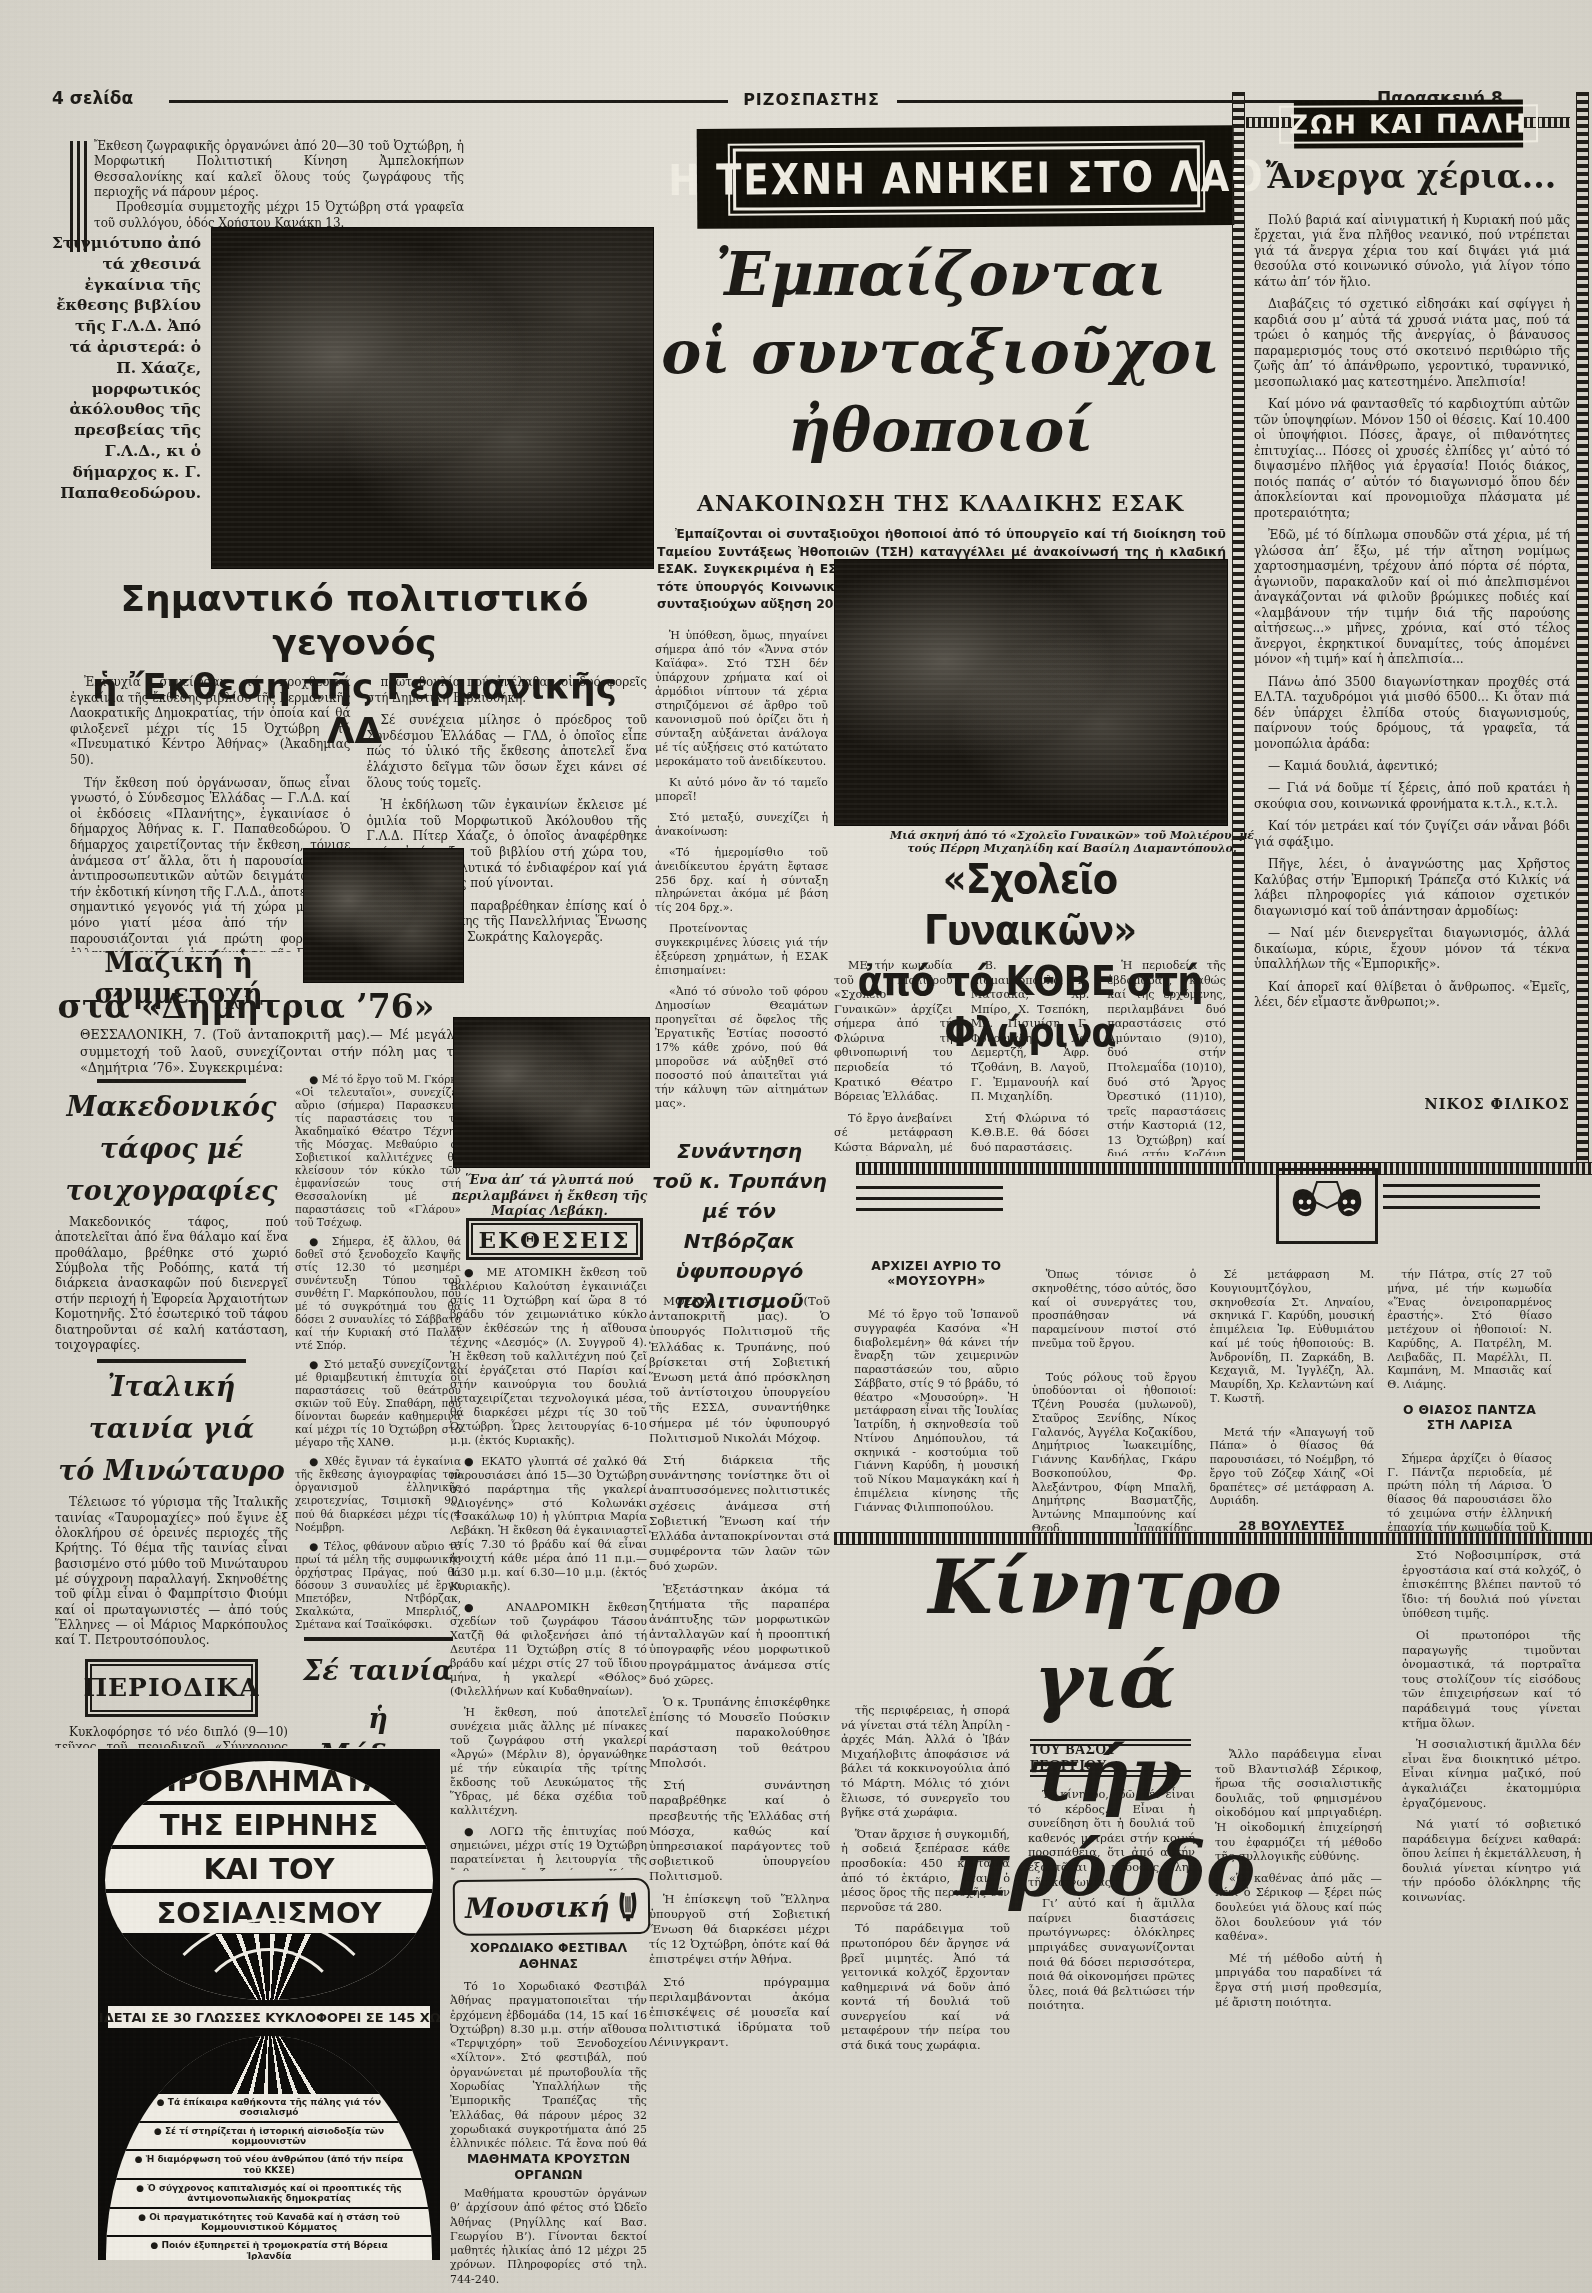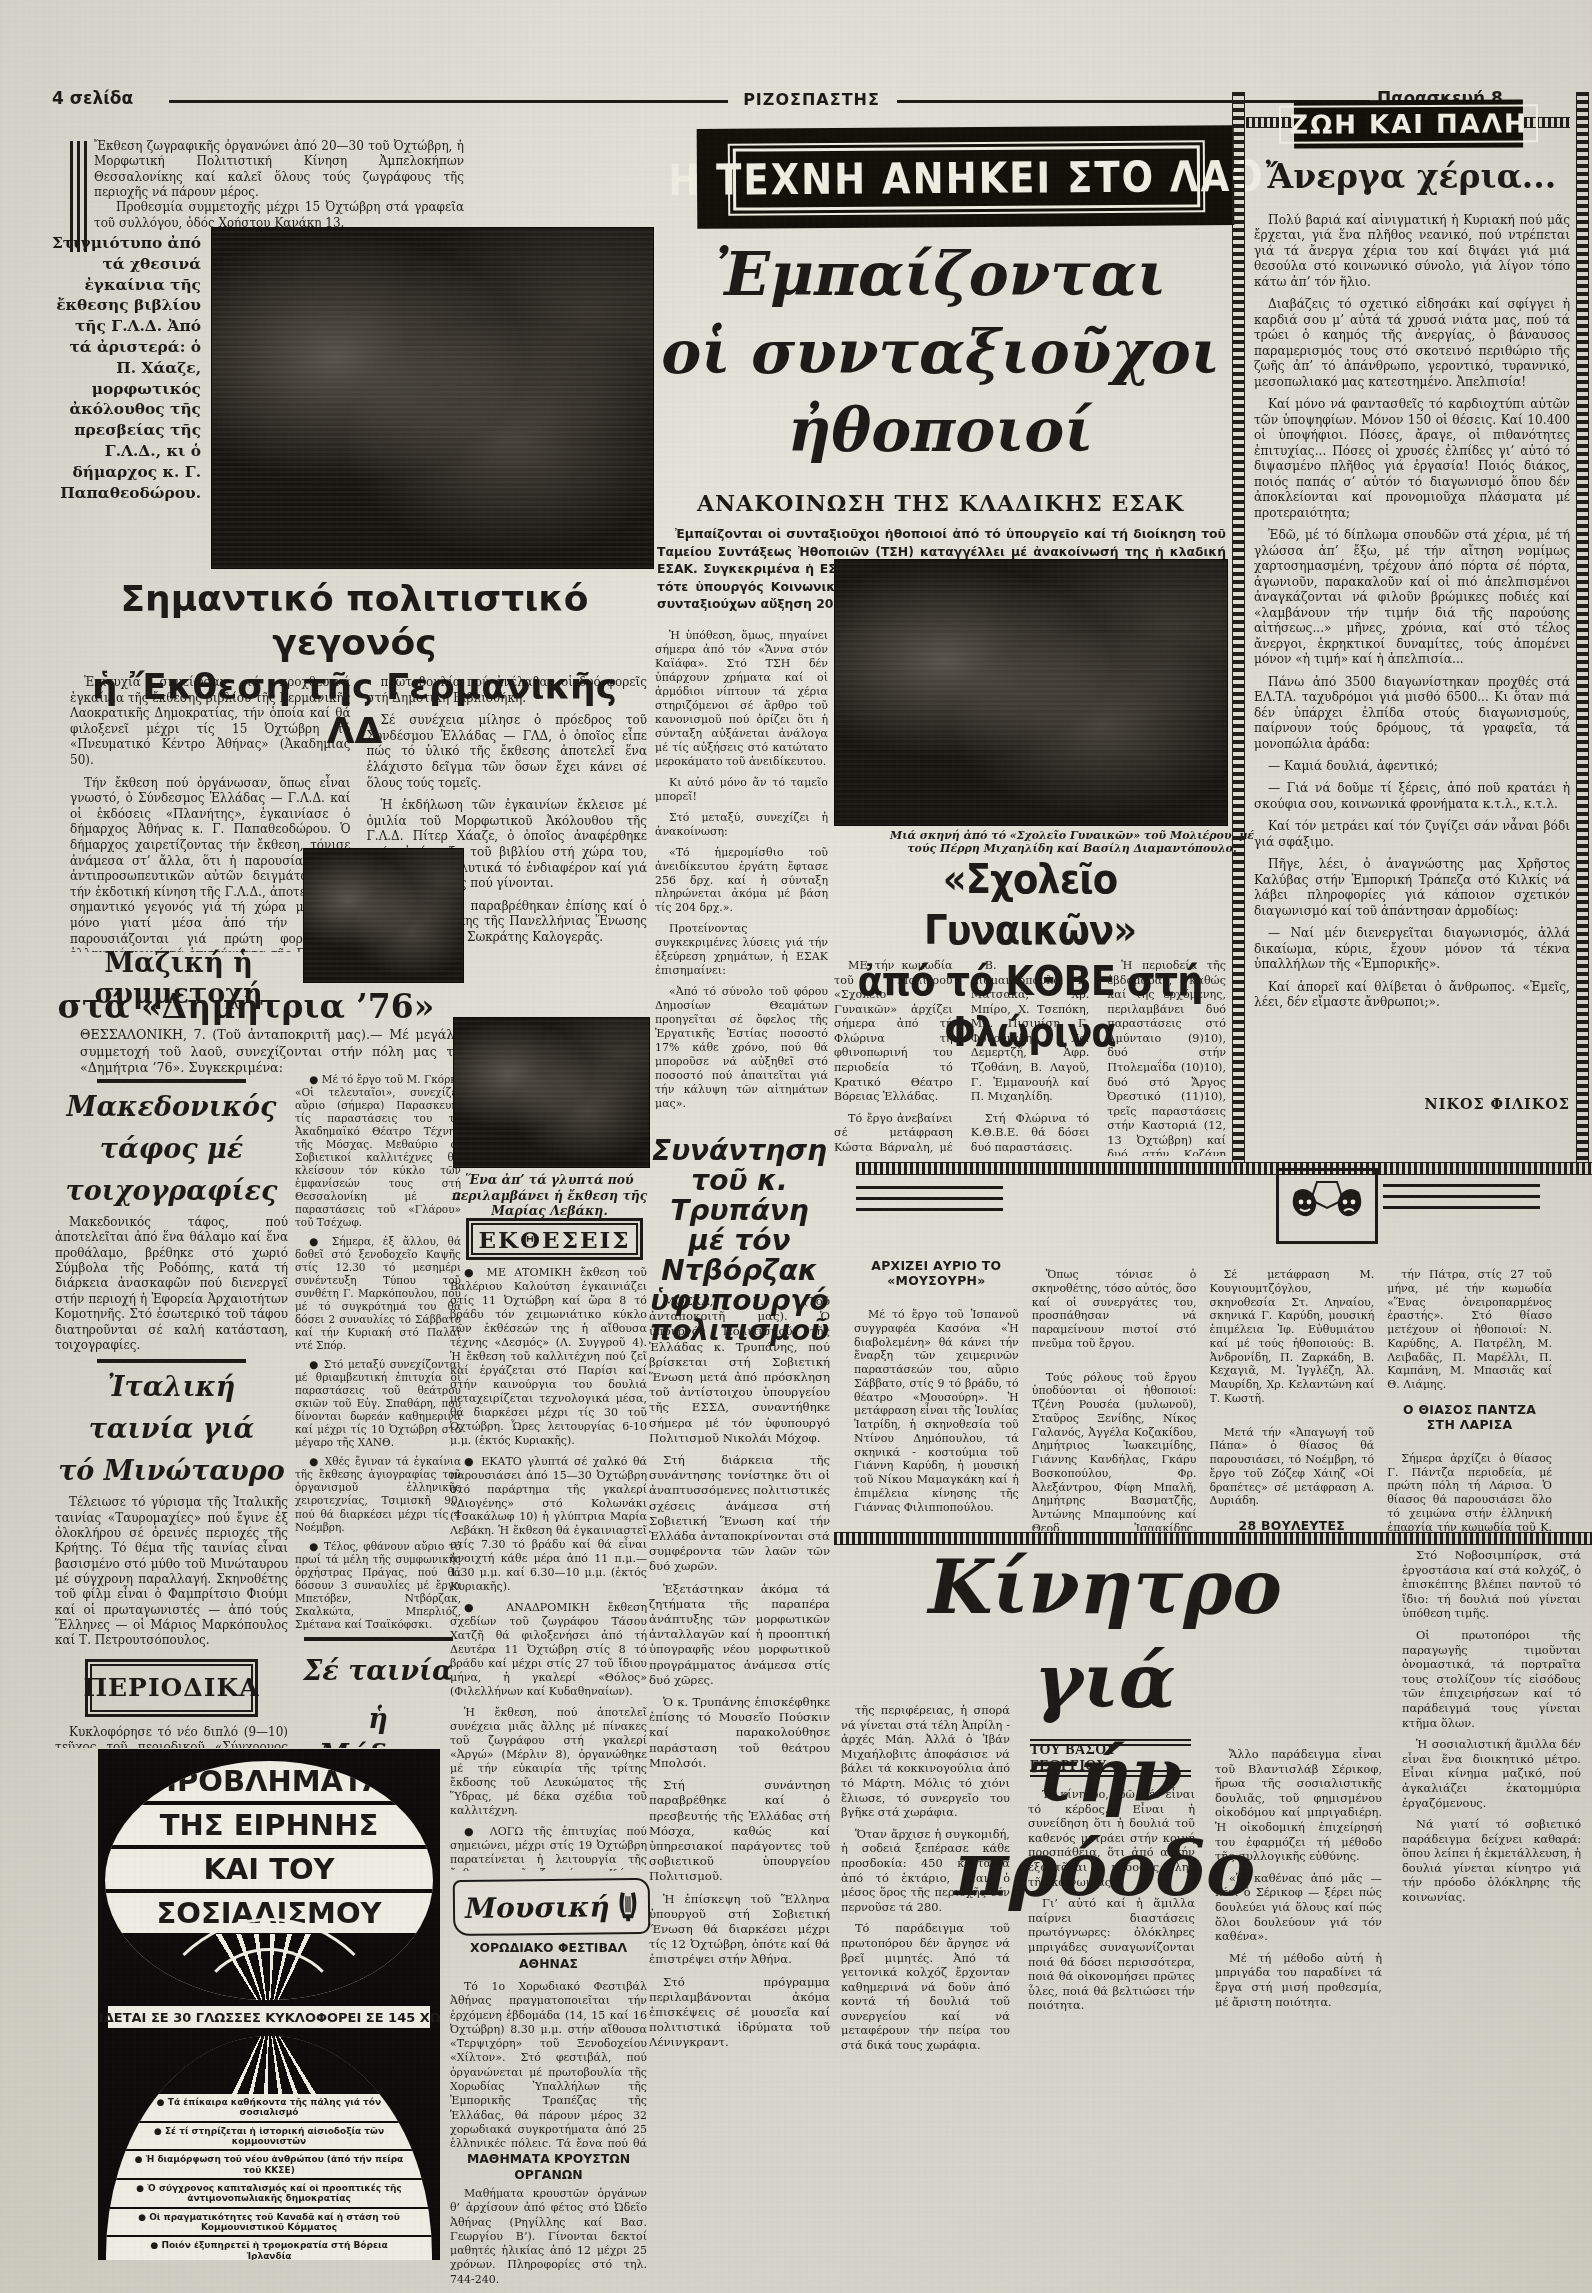--- a/index.html
+++ b/index.html
@@ -108,21 +108,21 @@
   
   #mousiki{left:453px;top:1879px;width:193px;height:52px;border:2px solid #1c1a16;border-radius:8px 14px 10px 16px;
     display:flex;align-items:center;justify-content:center;gap:8px;background:rgba(239,236,228,.4);transform:rotate(-.6deg);}
   #mousiki span{font-style:italic;font-weight:bold;font-size:28px;}
   #mous-sub1{left:450px;top:1940px;width:197px;text-align:center;font-family:"DejaVu Sans",sans-serif;font-weight:bold;font-size:12.4px;line-height:1.3;}
   #mous-text1{left:450px;top:1980px;width:197px;height:167px;font-size:11px;}
   #mous-sub2{left:450px;top:2151px;width:197px;text-align:center;font-family:"DejaVu Sans",sans-serif;font-weight:bold;font-size:12.4px;line-height:1.3;}
   #mous-text2{left:450px;top:2187px;width:197px;height:100px;font-size:11px;}
   
   #syn-hl{left:647px;top:1136px;width:185px;text-align:center;font-family:"DejaVu Sans",sans-serif;
-    font-weight:bold;font-style:italic;font-size:28px;line-height:30px;}
+    font-weight:bold;font-style:italic;font-size:20px;line-height:30px;}
   #syn-col{left:649px;top:1294px;width:181px;height:995px;font-size:11.7px;}
   
   #zipL{left:1232px;top:92px;width:11px;height:1071px;}
   #zipR{left:1576px;top:92px;width:11px;height:1071px;}
   #zipH1{left:856px;top:1162px;width:736px;height:11px;}
   #zipH2{left:834px;top:1532px;width:758px;height:11px;}
   #zipS1{left:1246px;top:117px;width:46px;height:9px;}
   #zipS2{left:1524px;top:117px;width:46px;height:9px;}
   
   #zoi-box{left:1294px;top:100px;width:229px;height:48px;background:#121009;transform:rotate(-.3deg);

